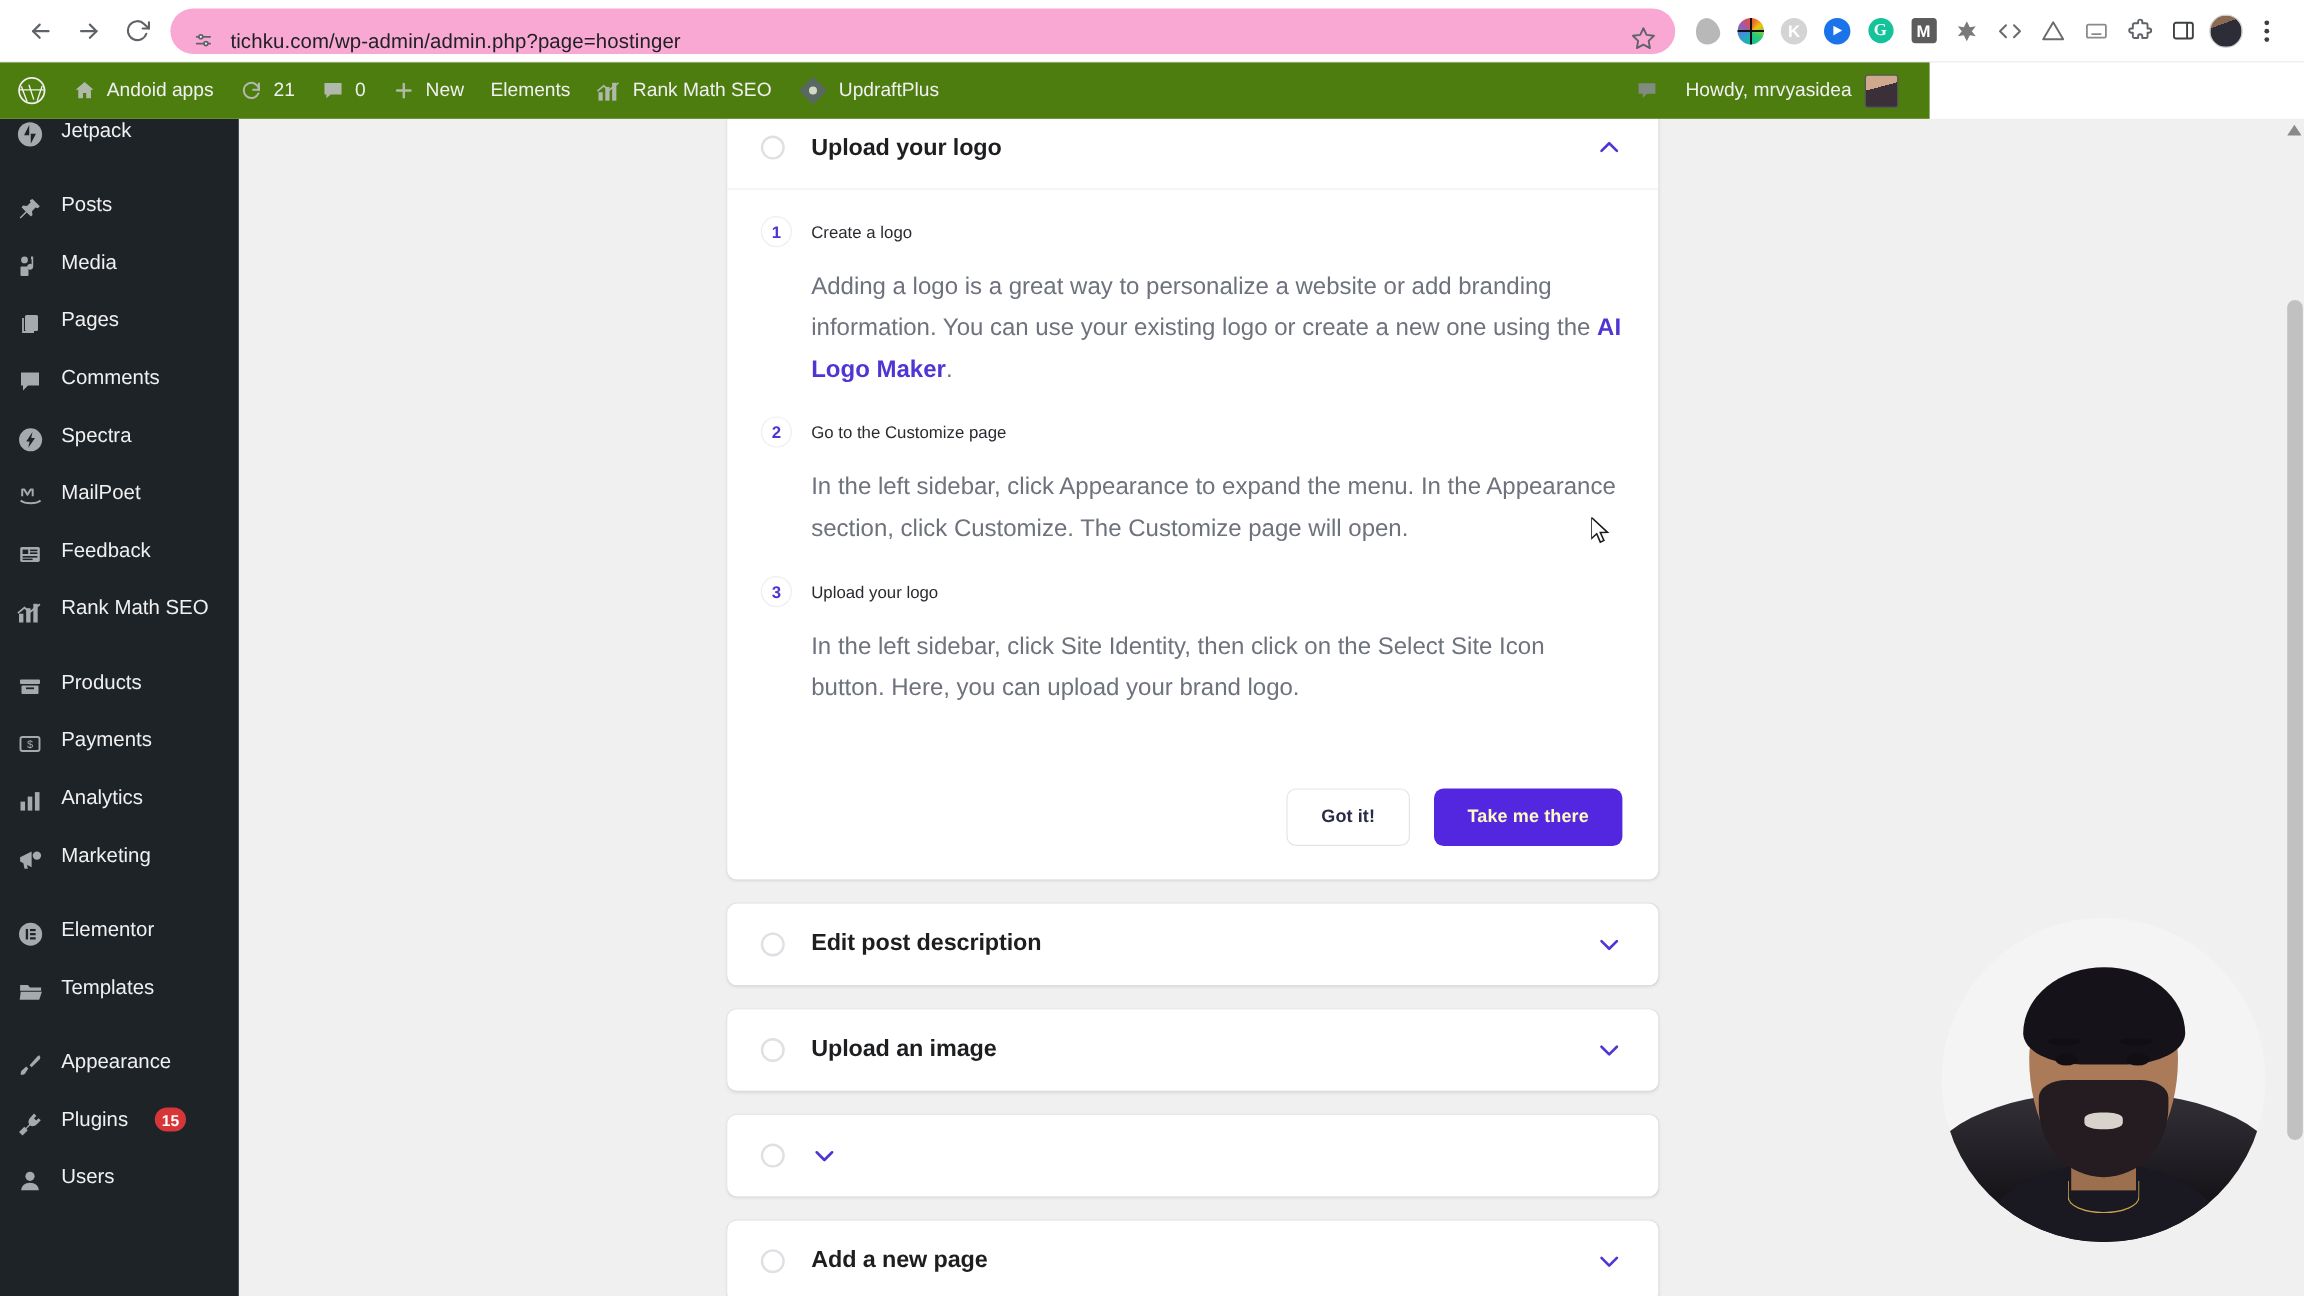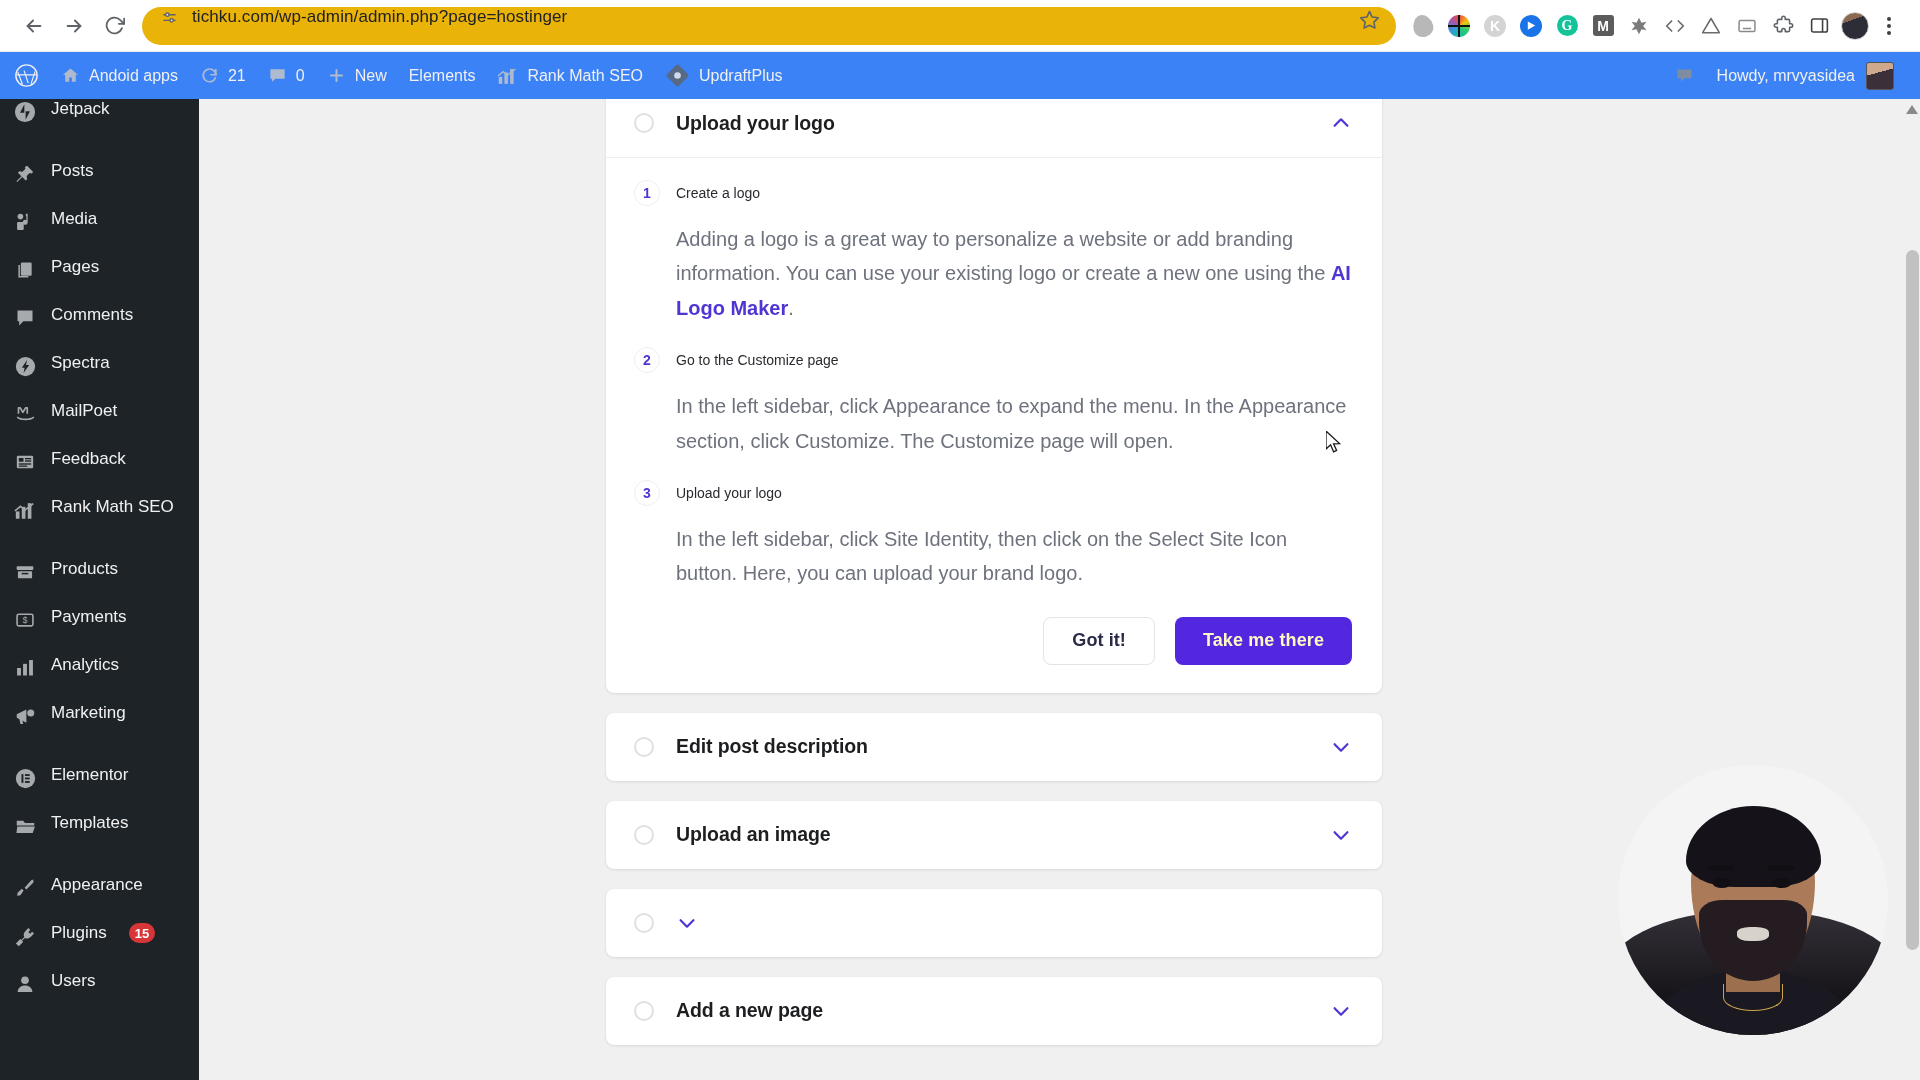--- a/index.html
+++ b/index.html
@@ -23,23 +23,23 @@
     width: 40px; height: 40px;
     display: flex; align-items: center; justify-content: center;
     color: #5f6368; border-radius: 50%;
     flex: 0 0 auto;
   }
   .nav-btn svg { display: block; }
   .omnibox {
     flex: 1 1 auto;
     height: 38px;
     margin: 0 10px 0 8px;
-    background: #eab308;
+    background: #f9a8d4;
     border-radius: 19px;
-    display: flex; align-items: flex-start;
+    display: flex; align-items: flex-end;
     padding: 0 14px 0 16px;
     min-width: 0;
   }
   .site-info {
     width: 22px; height: 22px;
     flex: 0 0 auto;
     display: flex; align-items: center; justify-content: center;
     margin-right: 12px;
     color: #5f6368;
   }
@@ -113,22 +113,22 @@
   .menu-dots {
     width: 34px; height: 34px;
     display: flex; flex-direction: column; align-items: center; justify-content: center;
     gap: 3px; flex: 0 0 auto;
   }
   .menu-dots i { width: 4px; height: 4px; border-radius: 50%; background: #3c4043; display:block; }
 
   
   .wp-adminbar {
     position: absolute; top: 52px; left: 0;
-    width: 1920px; height: 47px;
-    background: #3b82f6;
+    width: 1608px; height: 47px;
+    background: #4d7c0f;
     display: flex; align-items: center;
     color: #f0f0f1;
     font-size: 16px;
     z-index: 30;
   }
   .ab-item {
     display: flex; align-items: center; gap: 9px;
     height: 47px; padding: 0 11px;
     color: #f0f0f1; white-space: nowrap;
   }
@@ -233,23 +233,24 @@
     line-height: 1.72;
     color: #6e727d;
     max-width: 800px;
     margin-bottom: 22px;
   }
   .step-text a { color: #4f36d4; font-weight: bold; text-decoration: none; }
   .btn-row { display: flex; justify-content: flex-end; gap: 20px; margin-top: 26px; }
   .btn {
     height: 48px; border-radius: 8px;
     display: flex; align-items: center; justify-content: center;
-    font-size: 18px; font-weight: bold;
+    font-size: 15px; font-weight: bold;
     padding: 0 28px;
     letter-spacing: 0.1px;
+    margin-top: 40px;
   }
   .btn-secondary { background: #fff; border: 1.5px solid #e3e4e8; color: #2a2b47; }
   .btn-primary { background: #5326e0; color: #fef9c3; }
 
   
   .cursor { position: absolute; left: 1326px; top: 431px; z-index: 40; }
 
   
   .webcam {
     position: absolute; left: 1618px; top: 765px;

